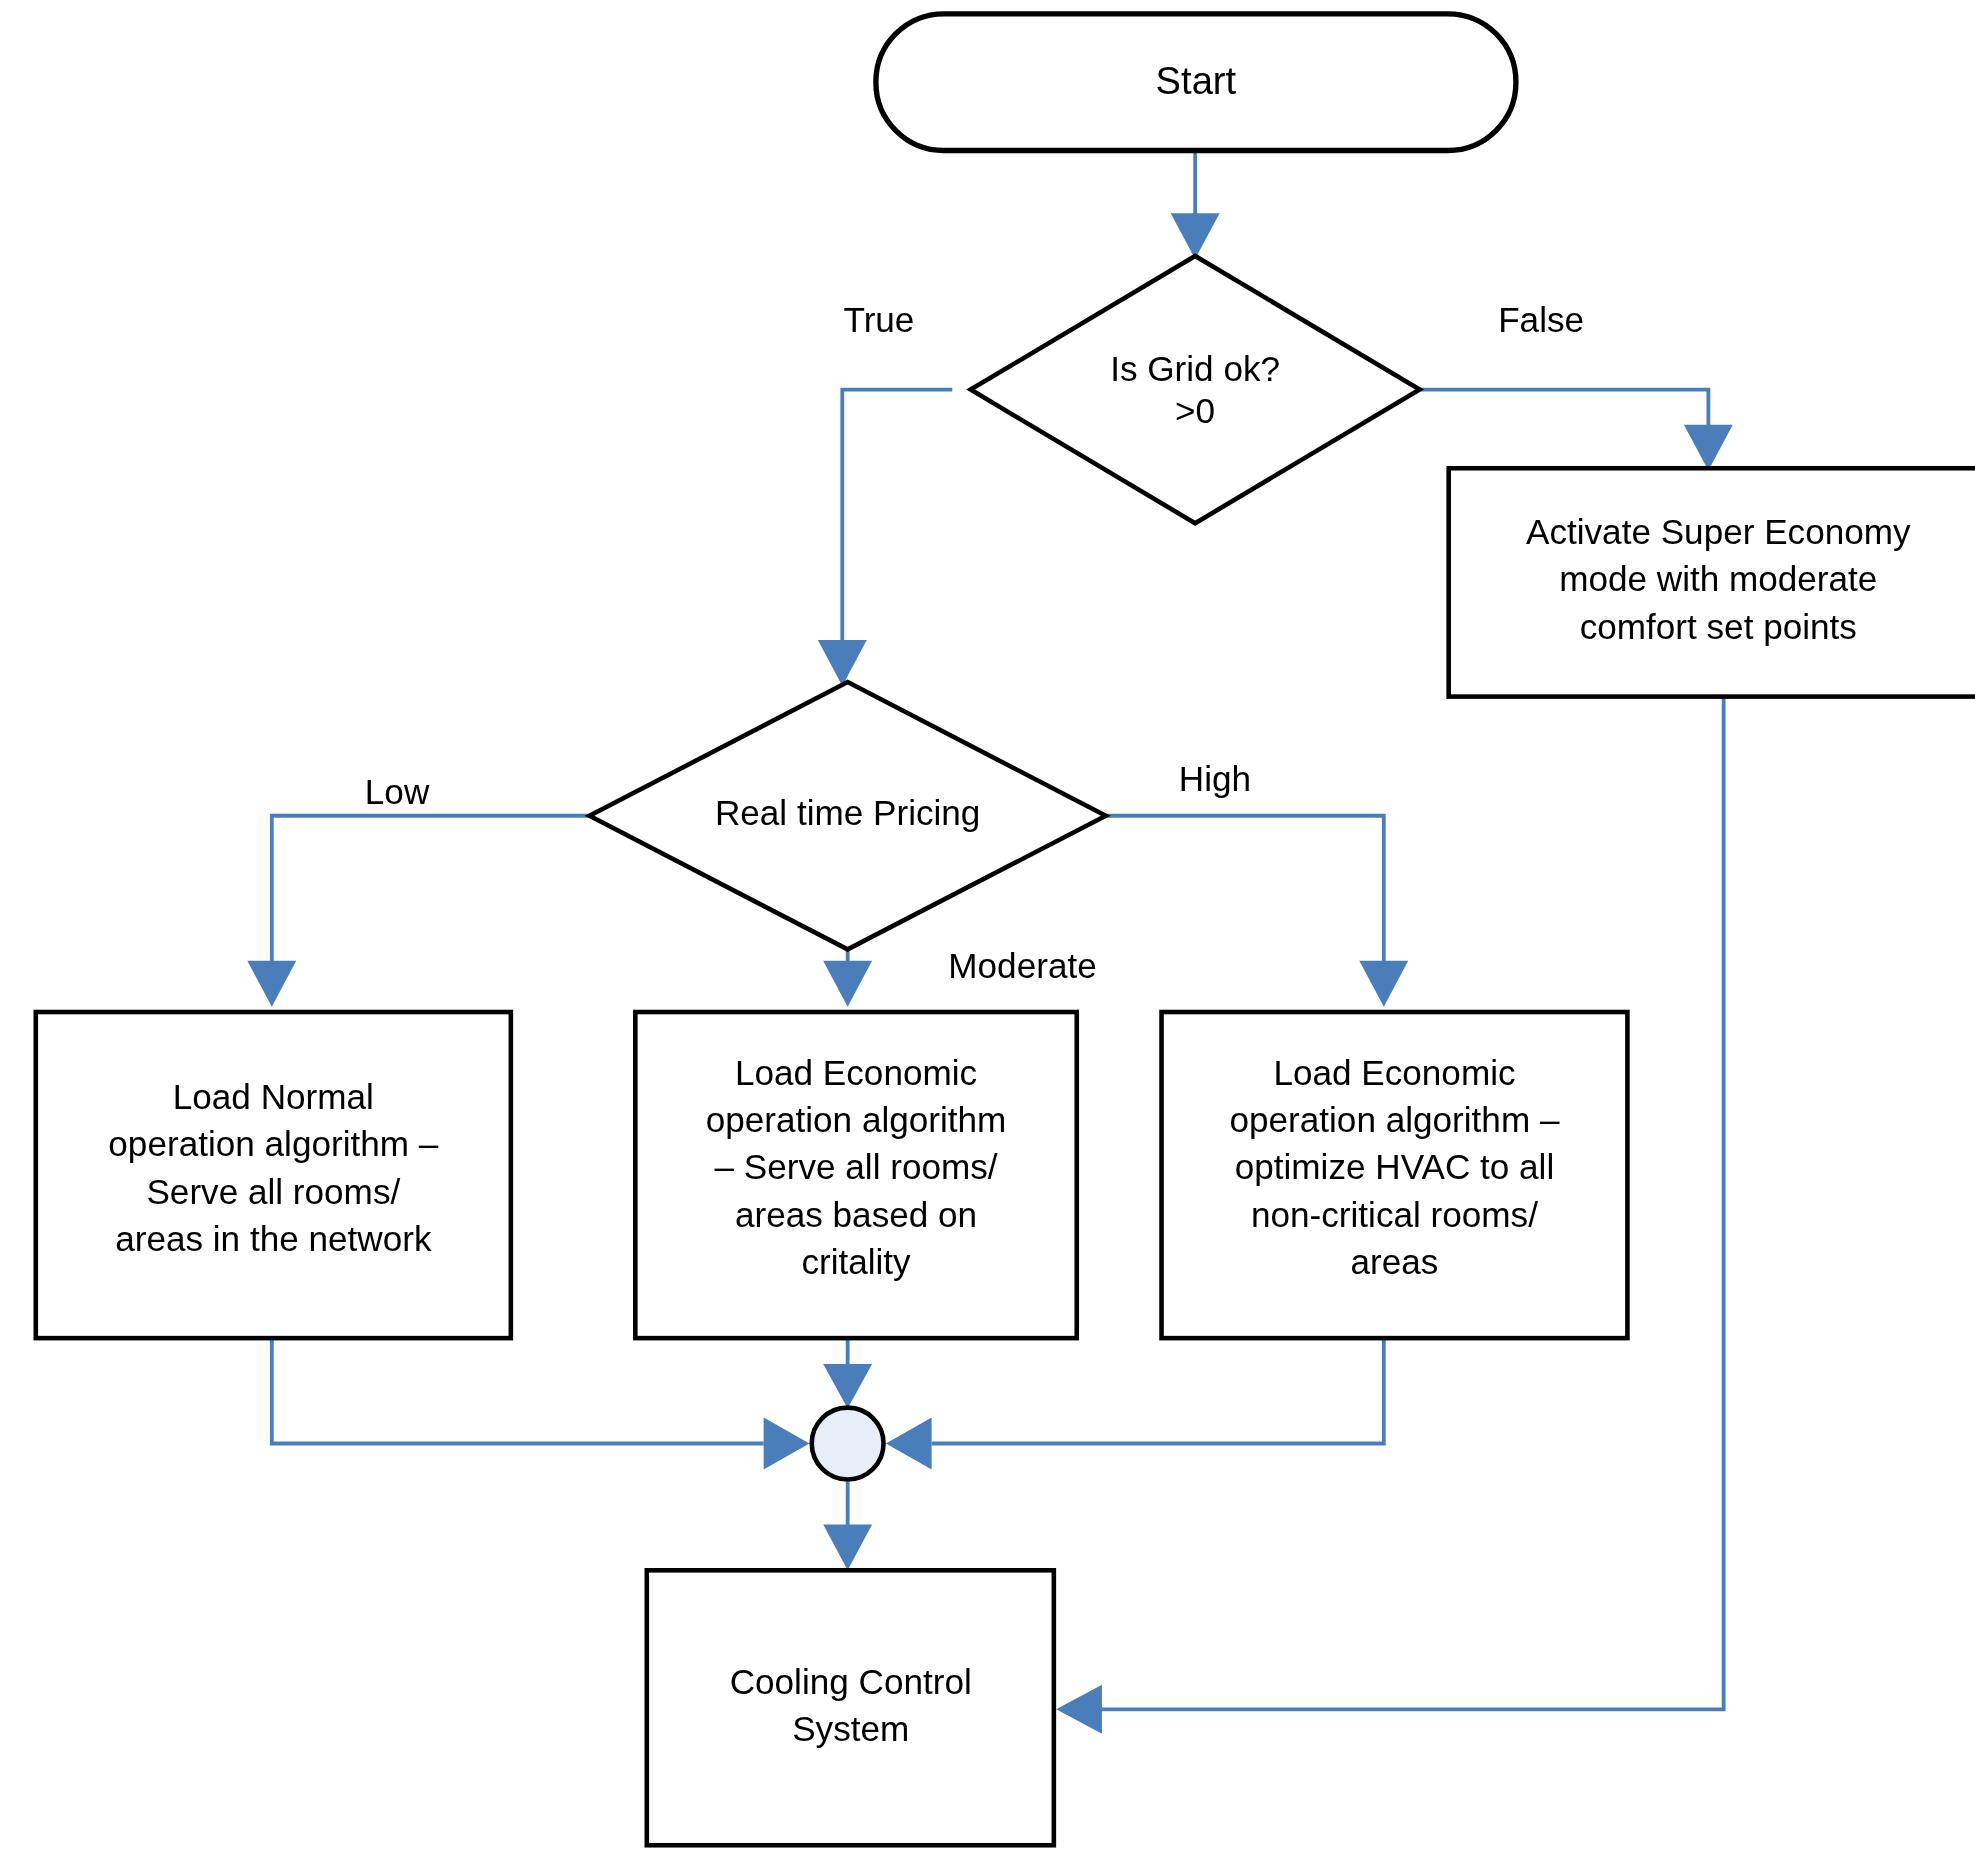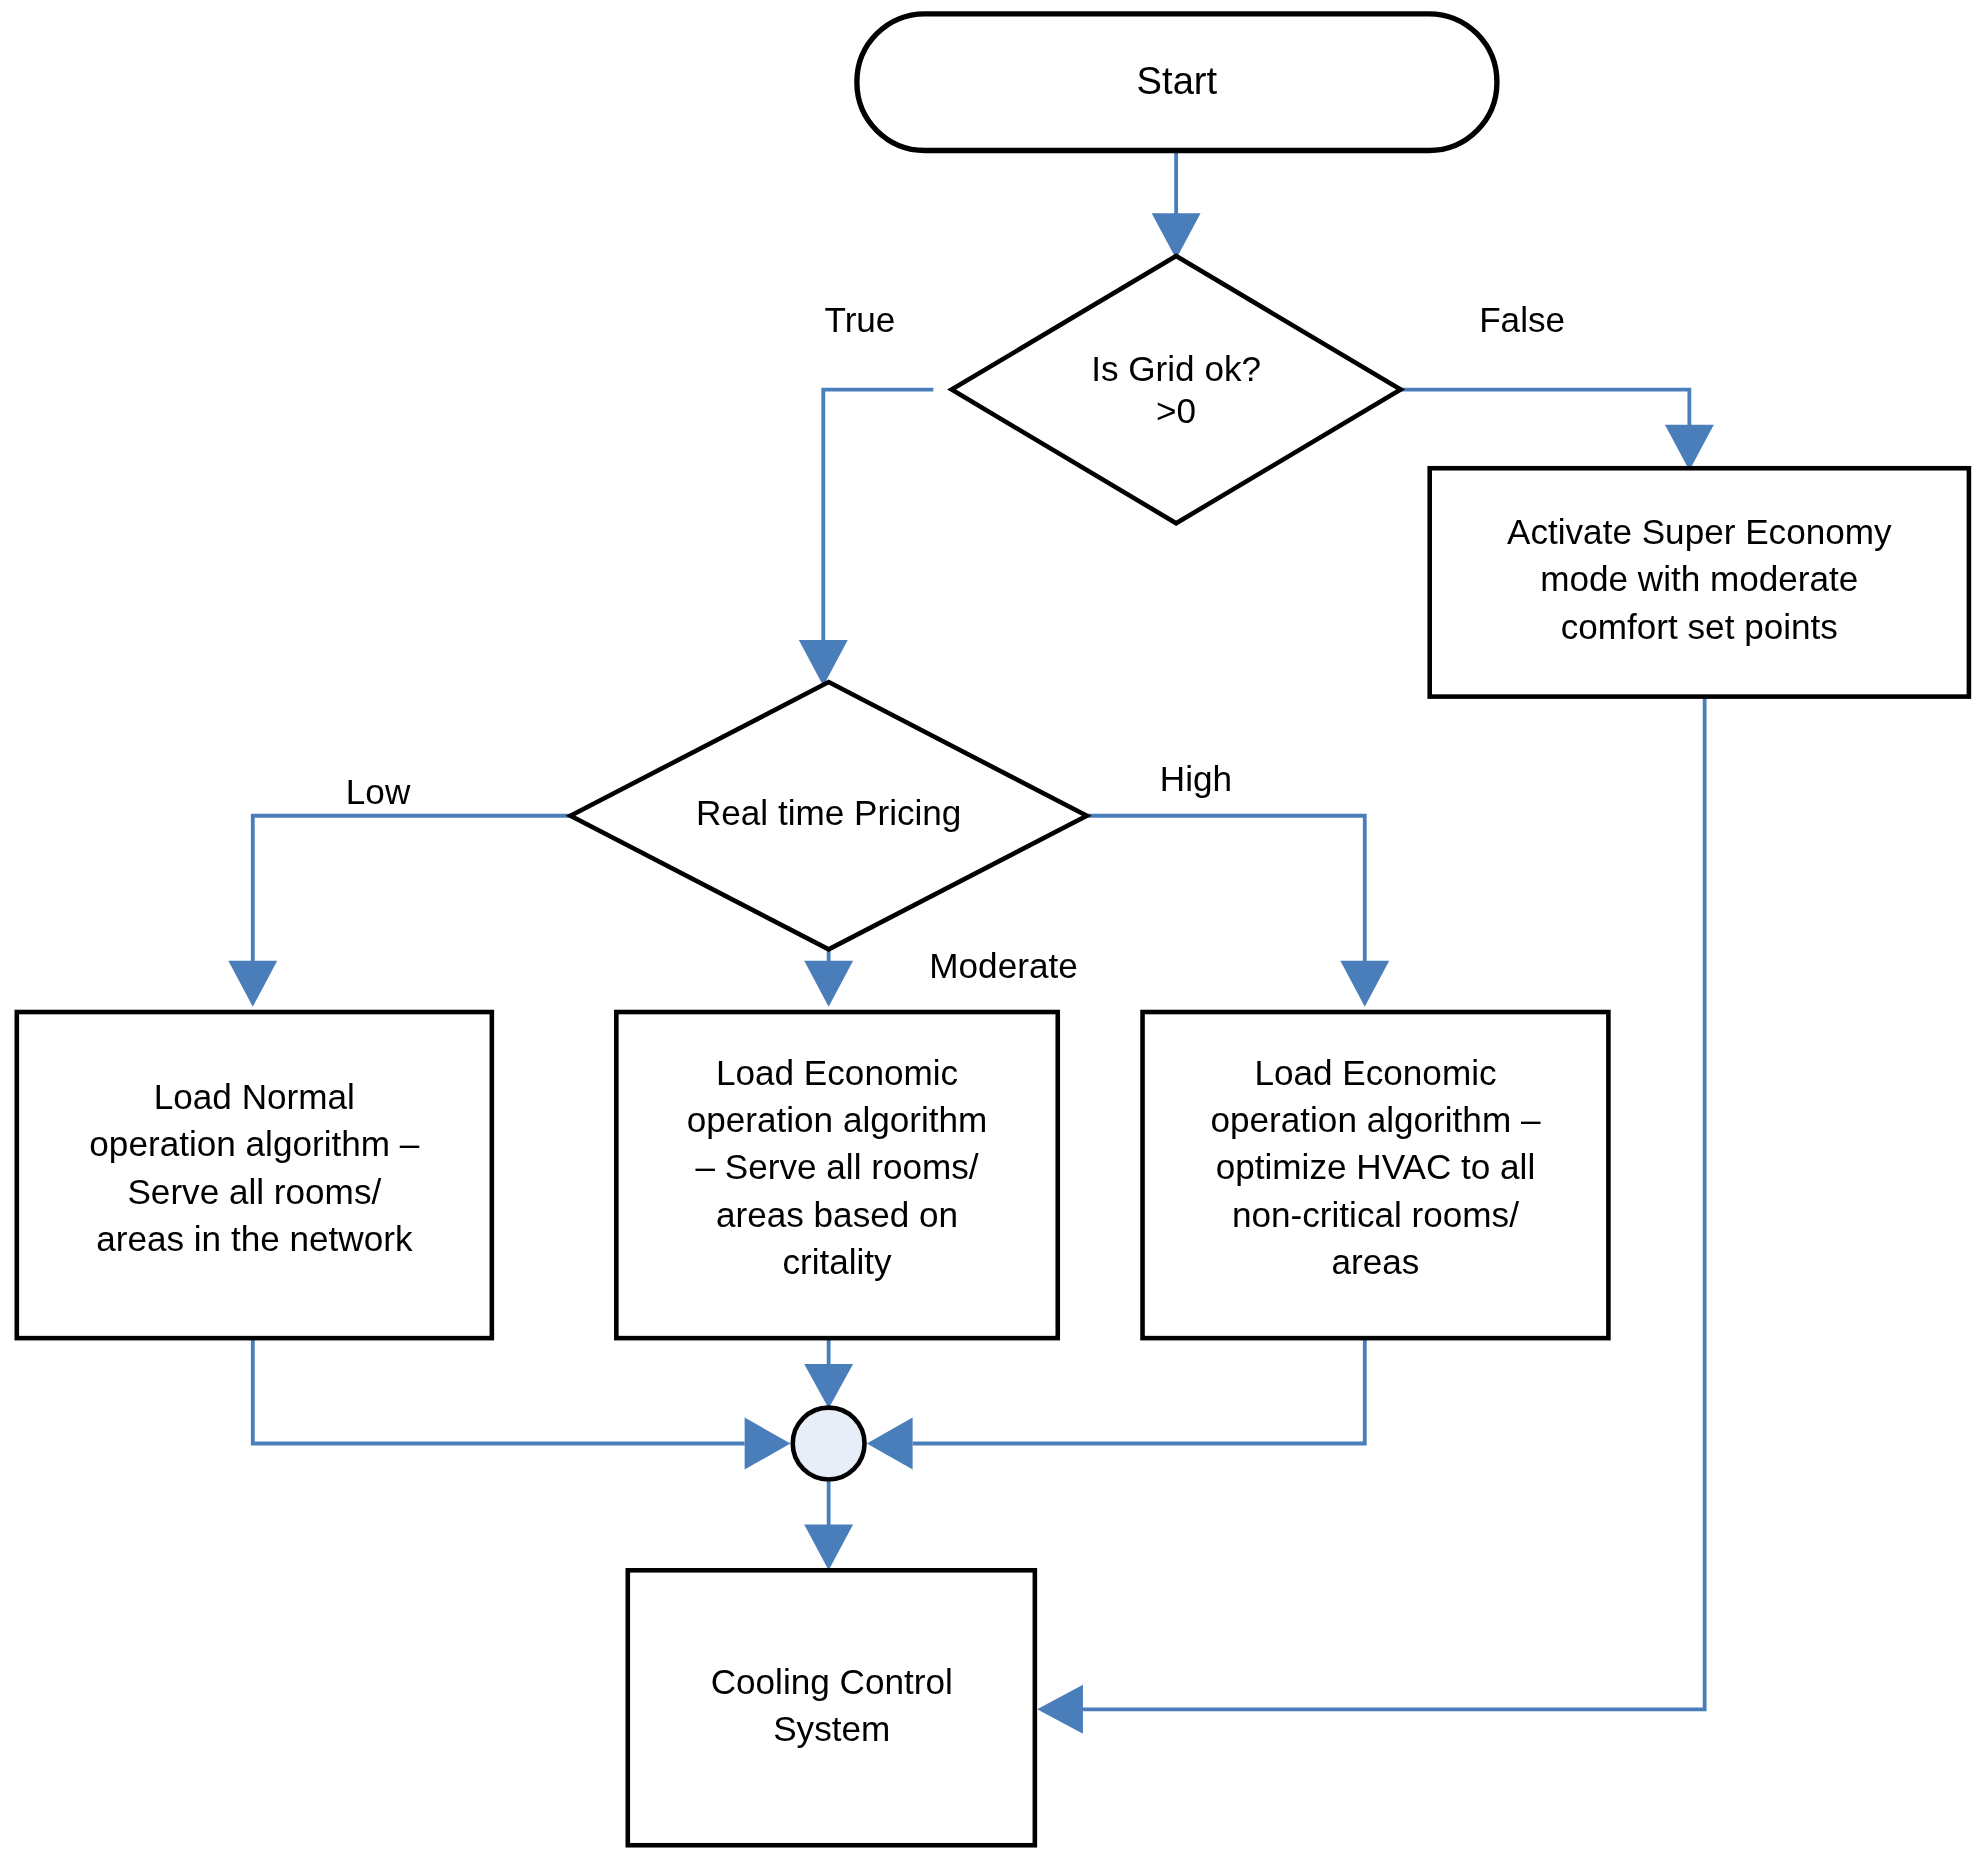--- a/index.html
+++ b/index.html
@@ -11,20 +11,21 @@
     width: 1975px;
     height: 1869px;
     font-family: "Liberation Sans", sans-serif;
     overflow: hidden;
   }
   #flowchart-root {
     position: relative;
     width: 1814px;
     height: 1869px;
     background: #ffffff;
+    margin-left: 19px;
   }
   svg.flow-canvas {
     display: block;
     width: 1975px;
     height: 1869px;
   }
   .node-shape {
     fill: #ffffff;
     stroke: #000000;
     stroke-width: 6;

